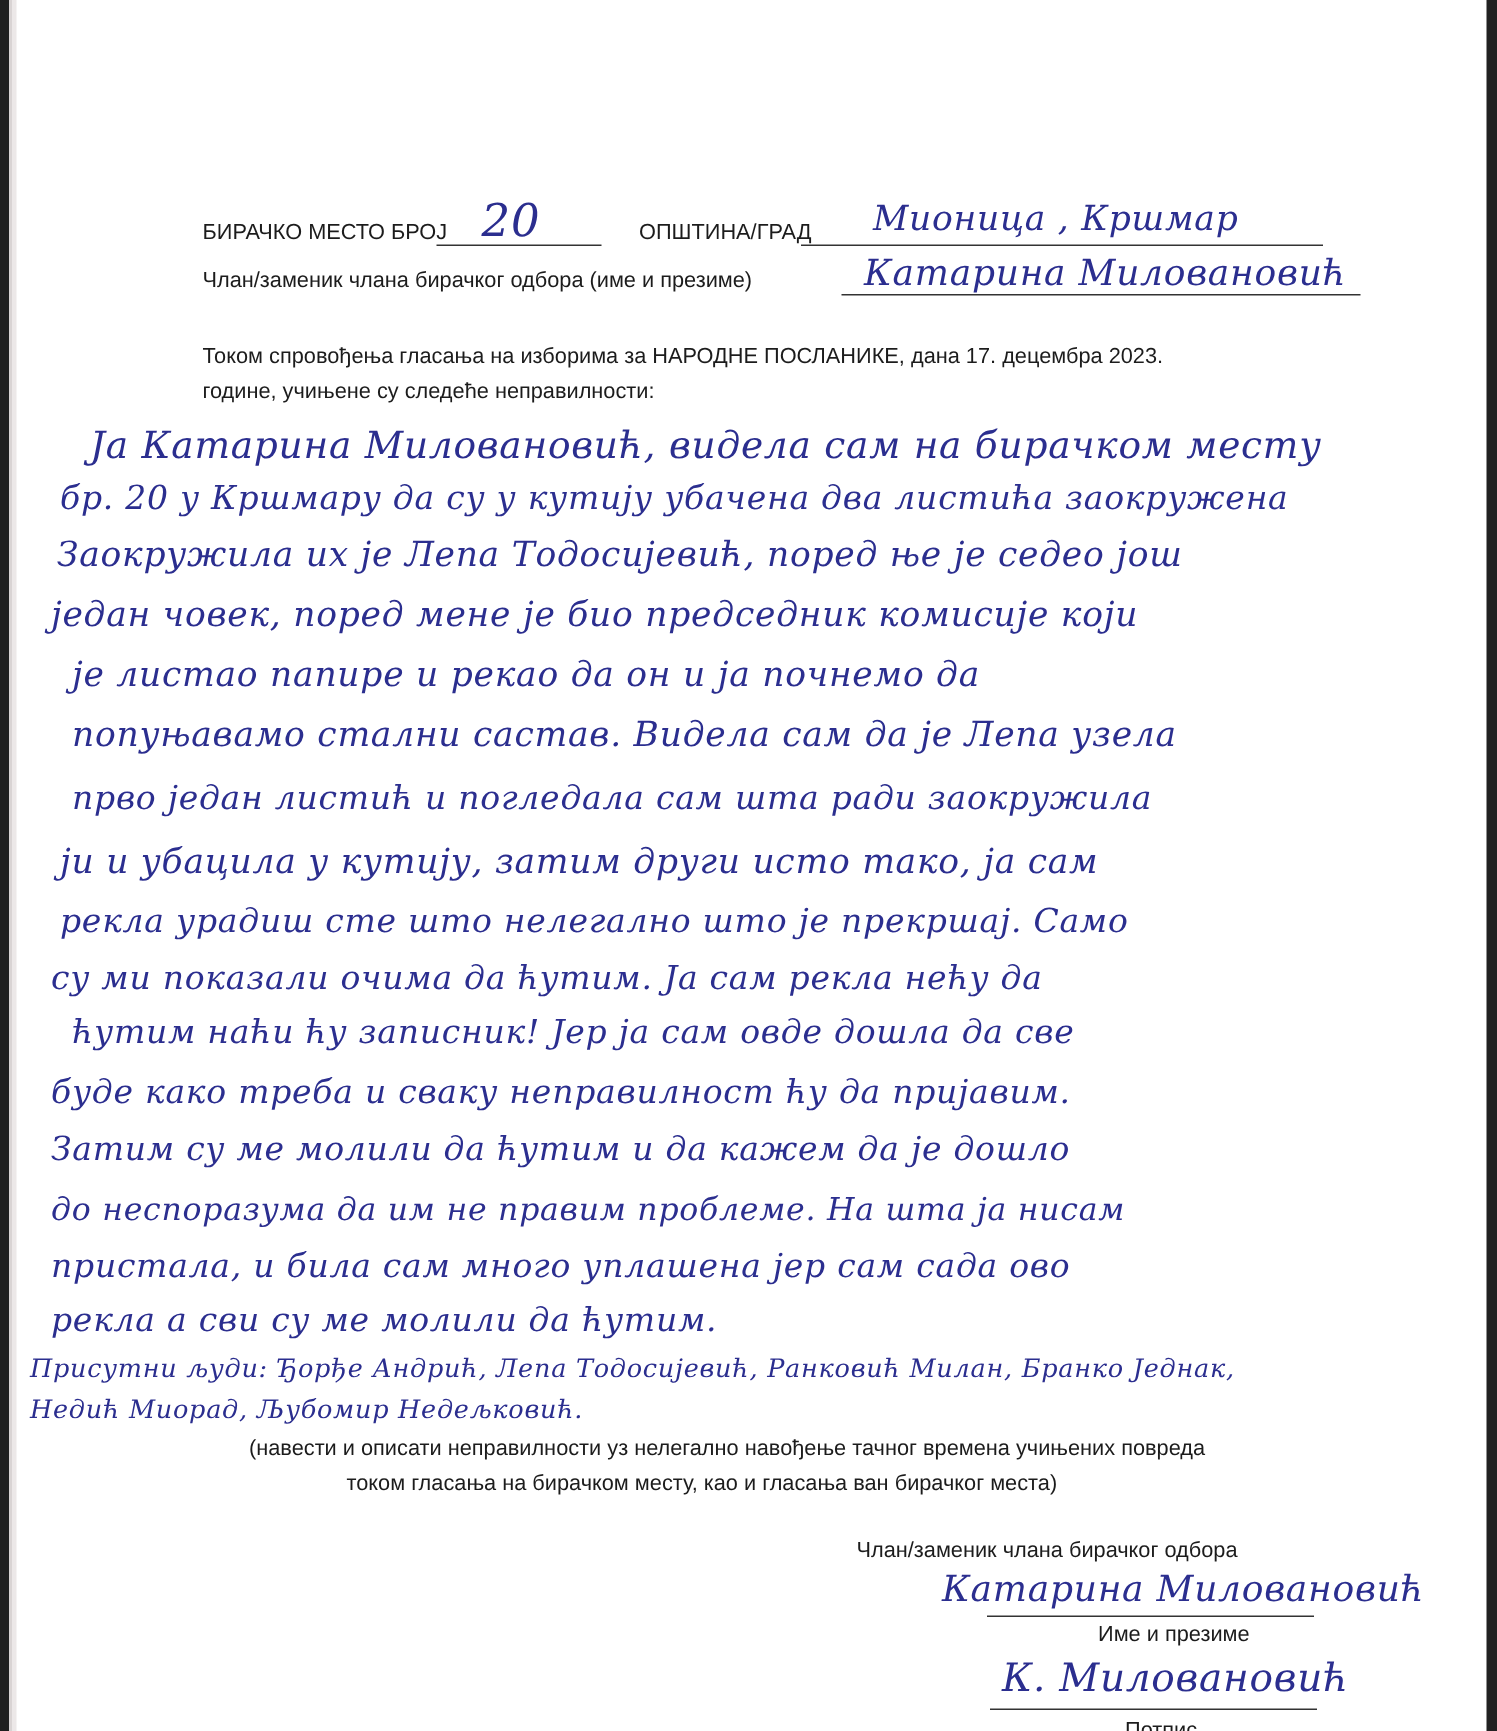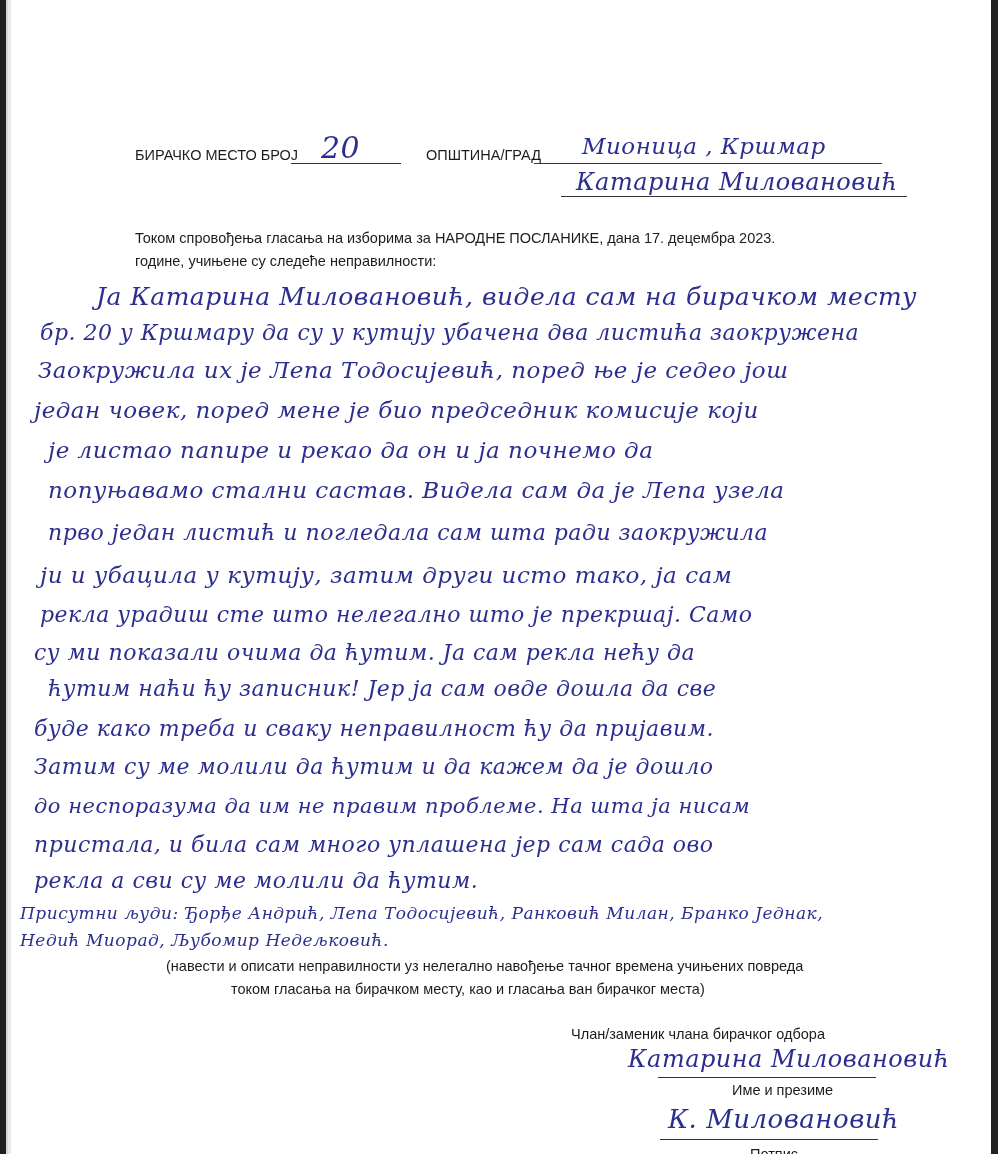--- a/index.html
+++ b/index.html
@@ -43,28 +43,29 @@
 <div class="page">
 
   <div class="print f14" style="left:127px; top:147px;">БИРАЧКО МЕСТО БРОЈ</div>
   <div class="uline" style="left:283px; top:163px; width:110px;"></div>
   <div class="hand" style="left:313px; top:130px; font-size:30px;">20</div>
 
   <div class="print f14" style="left:418px; top:147px;">ОПШТИНА/ГРАД</div>
   <div class="uline" style="left:526px; top:163px; width:348px;"></div>
   <div class="hand" style="left:574px; top:133px; font-size:23px;">Мионица , Кршмар</div>
 
+  <div class="print f14" style="left:127px; top:179px;">Члан/заменик члана бирачког одбора (име и презиме)</div>
   <div class="uline" style="left:553px; top:196px; width:346px;"></div>
   <div class="hand" style="left:568px; top:168px; font-size:24px;">Катарина Миловановић</div>
 
   <div class="print f14" style="left:127px; top:230px;">Током спровођења гласања на изборима за НАРОДНЕ ПОСЛАНИКЕ, дана 17. децембра 2023.</div>
   <div class="print f14" style="left:127px; top:253px;">године, учињене су следеће неправилности:</div>
 
   <div>
-    <div class="hand" style="left:52px; top:282px; font-size:25px;margin-left:36px;">Ја Катарина Миловановић, видела сам на бирачком месту</div>
+    <div class="hand" style="left:52px; top:282px; font-size:25px;">Ја Катарина Миловановић, видела сам на бирачком месту</div>
     <div class="hand" style="left:32px; top:320px; font-size:22px;">бр. 20 у Кршмару да су у кутију убачена два листића заокружена</div>
     <div class="hand" style="left:30px; top:357px; font-size:23px;">Заокружила их је Лепа Тодосијевић, поред ње је седео још</div>
     <div class="hand" style="left:26px; top:397px; font-size:23px;">један човек, поред мене је био председник комисије који</div>
     <div class="hand" style="left:40px; top:437px; font-size:23px;">је листао папире и рекао да он и ја почнемо да</div>
     <div class="hand" style="left:40px; top:477px; font-size:23px;">попуњавамо стални састав. Видела сам да је Лепа узела</div>
     <div class="hand" style="left:40px; top:520px; font-size:22px;">прво један листић и погледала сам шта ради заокружила</div>
     <div class="hand" style="left:32px; top:562px; font-size:23px;">ји и убацила у кутију, затим други исто тако, ја сам</div>
     <div class="hand" style="left:32px; top:602px; font-size:22px;">рекла урадиш сте што нелегално што је прекршај. Само</div>
     <div class="hand" style="left:26px; top:640px; font-size:22px;">су ми показали очима да ћутим. Ја сам рекла нећу да</div>
     <div class="hand" style="left:40px; top:676px; font-size:22px;">ћутим наћи ћу записник! Јер ја сам овде дошла да све</div>

